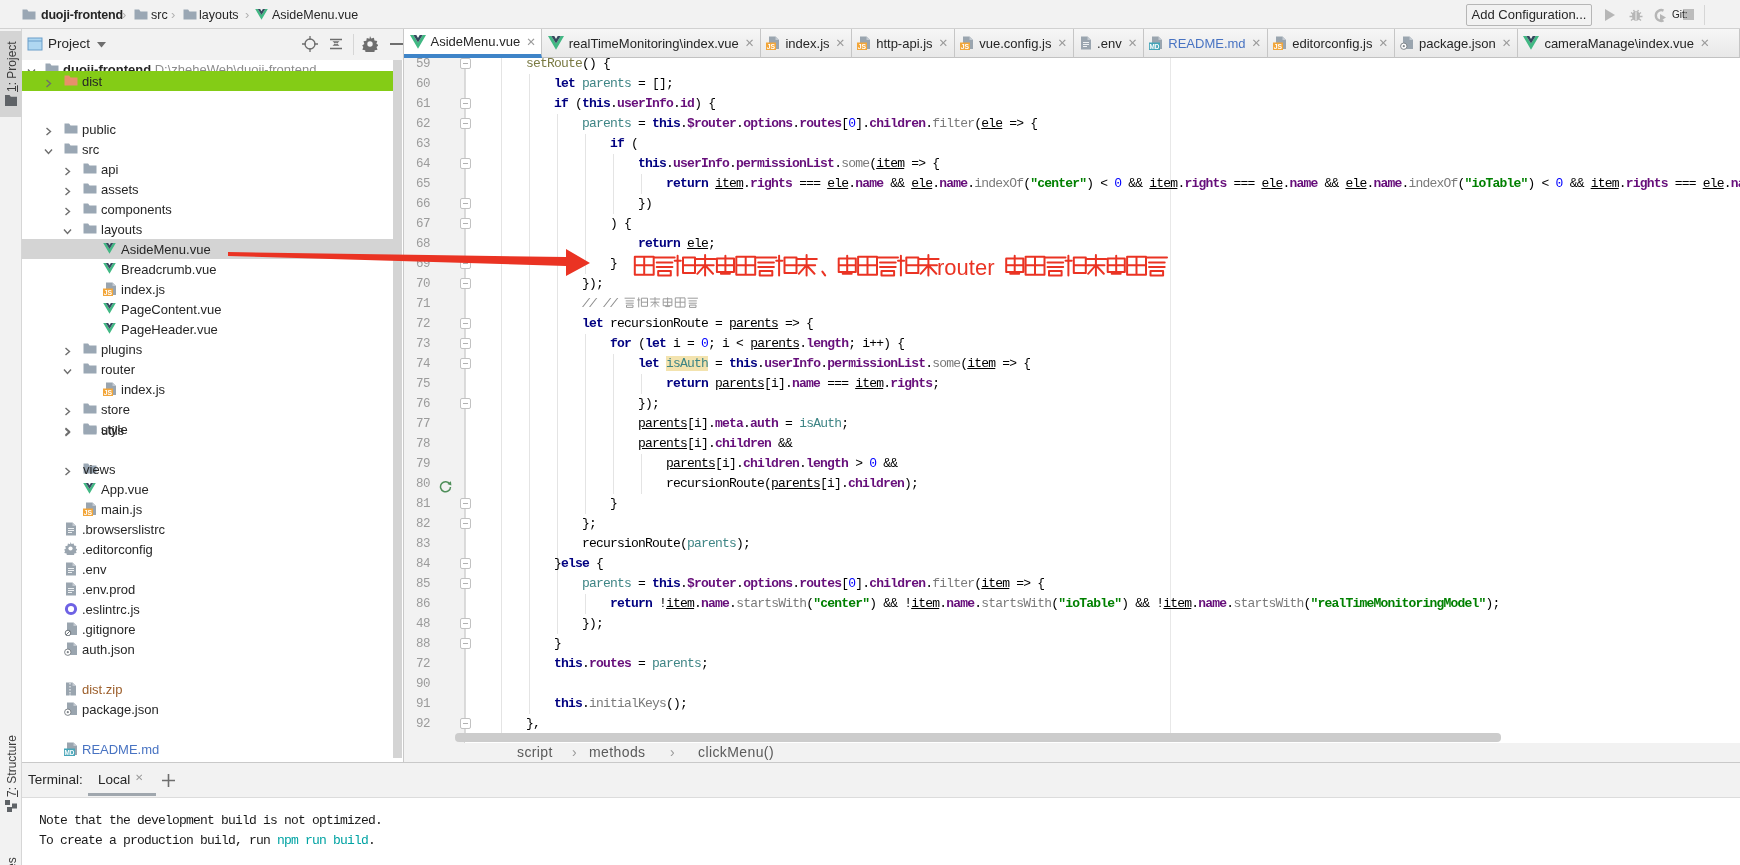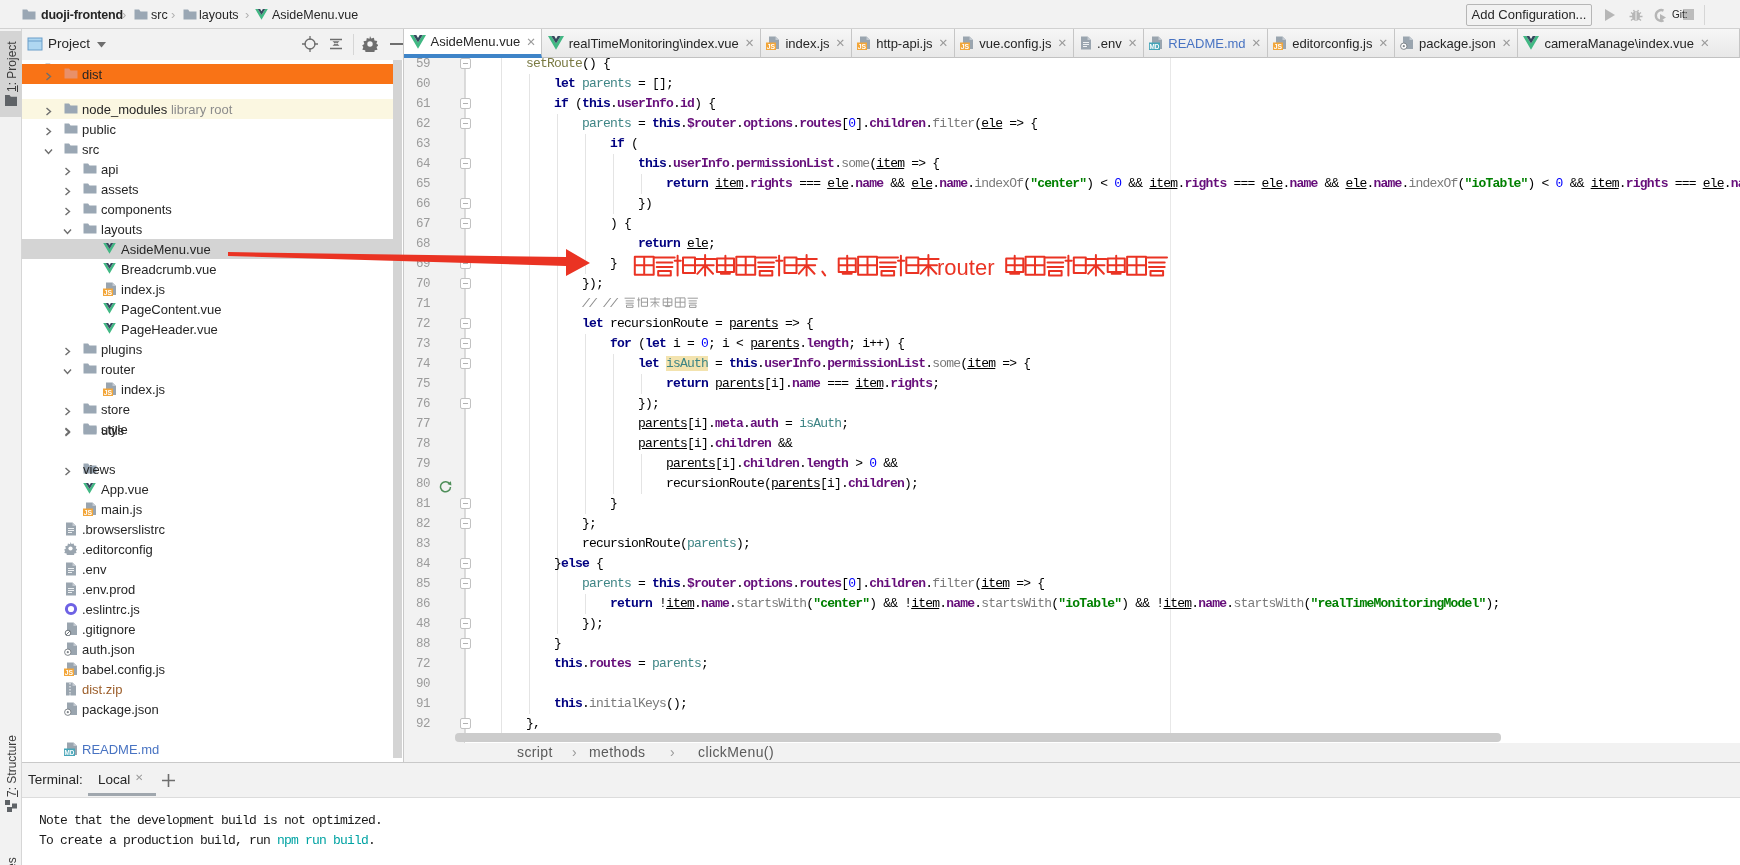--- a/index.html
+++ b/index.html
@@ -158,37 +158,28 @@
     <div id="ptree">
       <div class="trow" style="top:-0.7px;">
         <span class="abs" style="left:5px;top:5px"><svg width="9" height="9" viewBox="0 0 9 9">
             <path fill="none" stroke="#6e6e6e" stroke-width="1.4" d="M1 2.5 4.5 6.5 8 2.5"></path>
           </svg></span>
         <span class="abs" style="left:23px;top:3px"><svg width="14" height="13" viewBox="0 0 14 13">
             <path fill="#9aa7b4" d="M0.5 1.5 h4.6 l1.4 2 h7 v8 h-13 z"></path>
           </svg></span>
         <span class="abs" style="left:41px;top:2.5px;white-space:pre"><b>duoji-frontend</b> <span class="gr">D:\zheheWeb\duoji-frontend</span></span>
       </div>
-<div class="trow" style="top:4px;background:#f97316;">
+<div class="trow" style="top:11px;background:#84cc16;">
         <span class="abs" style="left:22px;top:5px"><svg width="9" height="9" viewBox="0 0 9 9">
             <path fill="none" stroke="#6e6e6e" stroke-width="1.4" d="M2.5 1 6.5 4.5 2.5 8"></path>
           </svg></span>
         <span class="abs" style="left:42px;top:3px"><svg width="14" height="13" viewBox="0 0 14 13">
             <path fill="#e8906a" d="M0.5 1.5 h4.6 l1.4 2 h7 v8 h-13 z"></path>
           </svg></span>
         <span class="abs" style="left:60px;top:2.5px;white-space:pre">dist</span>
-      </div>
-<div class="trow" style="top:39.3px;background:#fbf7e1;">
-        <span class="abs" style="left:22px;top:5px"><svg width="9" height="9" viewBox="0 0 9 9">
-            <path fill="none" stroke="#6e6e6e" stroke-width="1.4" d="M2.5 1 6.5 4.5 2.5 8"></path>
-          </svg></span>
-        <span class="abs" style="left:42px;top:3px"><svg width="14" height="13" viewBox="0 0 14 13">
-            <path fill="#9aa7b4" d="M0.5 1.5 h4.6 l1.4 2 h7 v8 h-13 z"></path>
-          </svg></span>
-        <span class="abs" style="left:60px;top:2.5px;white-space:pre">node_modules <span class="gr">library root</span></span>
       </div>
 <div class="trow" style="top:59.3px;">
         <span class="abs" style="left:22px;top:5px"><svg width="9" height="9" viewBox="0 0 9 9">
             <path fill="none" stroke="#6e6e6e" stroke-width="1.4" d="M2.5 1 6.5 4.5 2.5 8"></path>
           </svg></span>
         <span class="abs" style="left:42px;top:3px"><svg width="14" height="13" viewBox="0 0 14 13">
             <path fill="#9aa7b4" d="M0.5 1.5 h4.6 l1.4 2 h7 v8 h-13 z"></path>
           </svg></span>
         <span class="abs" style="left:60px;top:2.5px;white-space:pre">public</span>
       </div>
@@ -400,29 +391,20 @@
         <span class="abs" style="left:60px;top:2.5px;white-space:pre">.gitignore</span>
       </div>
 <div class="trow" style="top:579.3px;">
         <span class="abs" style="left:42px;top:3px"><svg width="14" height="14" viewBox="0 0 14 14">
             <path fill="#9aa5af" d="M3 0.5h6.5L13 4v9h-10z"></path>
             <path fill="#c3cad1" d="M9.5 0.5 13 4H9.5z"></path>
             <circle cx="3.8" cy="10.2" r="3.2" fill="#fff" stroke="#7f858a" stroke-width="1"></circle>
             <circle cx="3.8" cy="10.2" r="1.1" fill="#7f858a"></circle>
           </svg></span>
         <span class="abs" style="left:60px;top:2.5px;white-space:pre">auth.json</span>
-      </div>
-<div class="trow" style="top:599.3px;">
-        <span class="abs" style="left:42px;top:3px"><svg width="14" height="14" viewBox="0 0 14 14">
-            <path fill="#9aa5af" d="M3 0.5h6.5L13 4v9h-10z"></path>
-            <path fill="#c3cad1" d="M9.5 0.5 13 4H9.5z"></path>
-            <rect x="0" y="6.5" width="10" height="7.5" fill="#f2a63a"></rect>
-            <text x="5" y="12.8" font-family="Liberation Sans" font-size="6.8" font-weight="bold" fill="#fff" text-anchor="middle">JS</text>
-          </svg></span>
-        <span class="abs" style="left:60px;top:2.5px;white-space:pre">babel.config.js</span>
       </div>
 <div class="trow" style="top:619.3px;">
         <span class="abs" style="left:42px;top:3px"><svg width="13" height="14" viewBox="0 0 13 14">
             <path fill="#9aa5af" d="M2 0.5h6.5L12 4v9.5H2z"></path>
             <path fill="#c3cad1" d="M8.5 0.5 12 4H8.5z"></path>
             <path stroke="#eef1f3" stroke-width="1.2" d="M6 1v1.5M6 4v1.5M6 7v1.5M6 10v1.5M6 12.5V14"></path>
           </svg></span>
         <span class="abs" style="left:60px;top:2.5px;color:#9c5e2a;white-space:pre">dist.zip</span>
       </div>
 <div class="trow" style="top:639.3px;">

